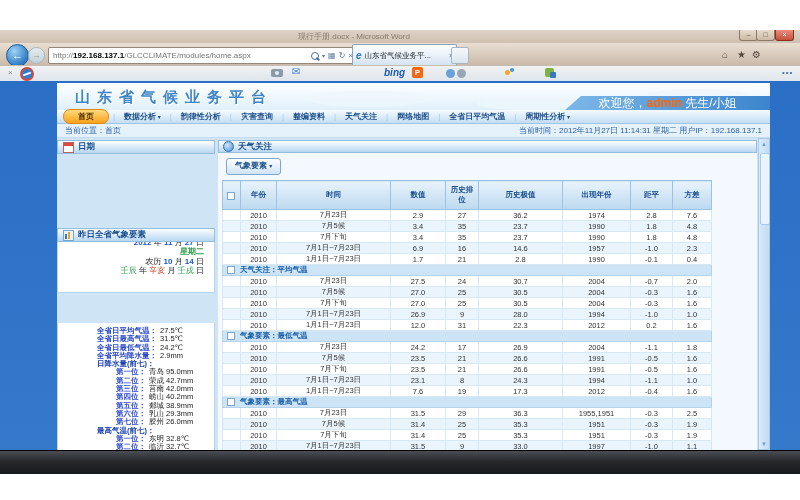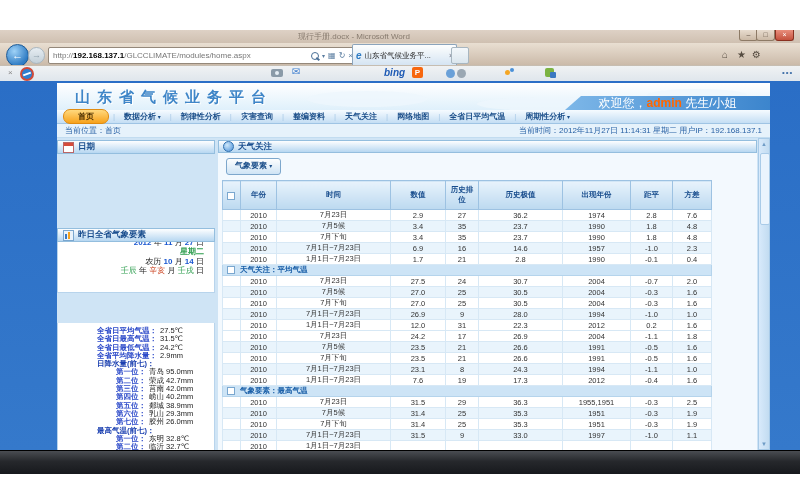--- a/index.html
+++ b/index.html
@@ -365,20 +365,23 @@
             <td></td>
             <td>2010</td>
             <td>1月1日~7月23日</td>
             <td>12.0</td>
             <td>31</td>
             <td>22.3</td>
             <td>2012</td>
             <td>0.2</td>
             <td>1.6</td>
           </tr>
+          <tr class="sec">
+            <td colspan="9"><span class="sec-box"></span><span>气象要素：最低气温</span></td>
+          </tr>
           <tr>
             <td></td>
             <td>2010</td>
             <td>7月23日</td>
             <td>24.2</td>
             <td>17</td>
             <td>26.9</td>
             <td>2004</td>
             <td>-1.1</td>
             <td>1.8</td>

